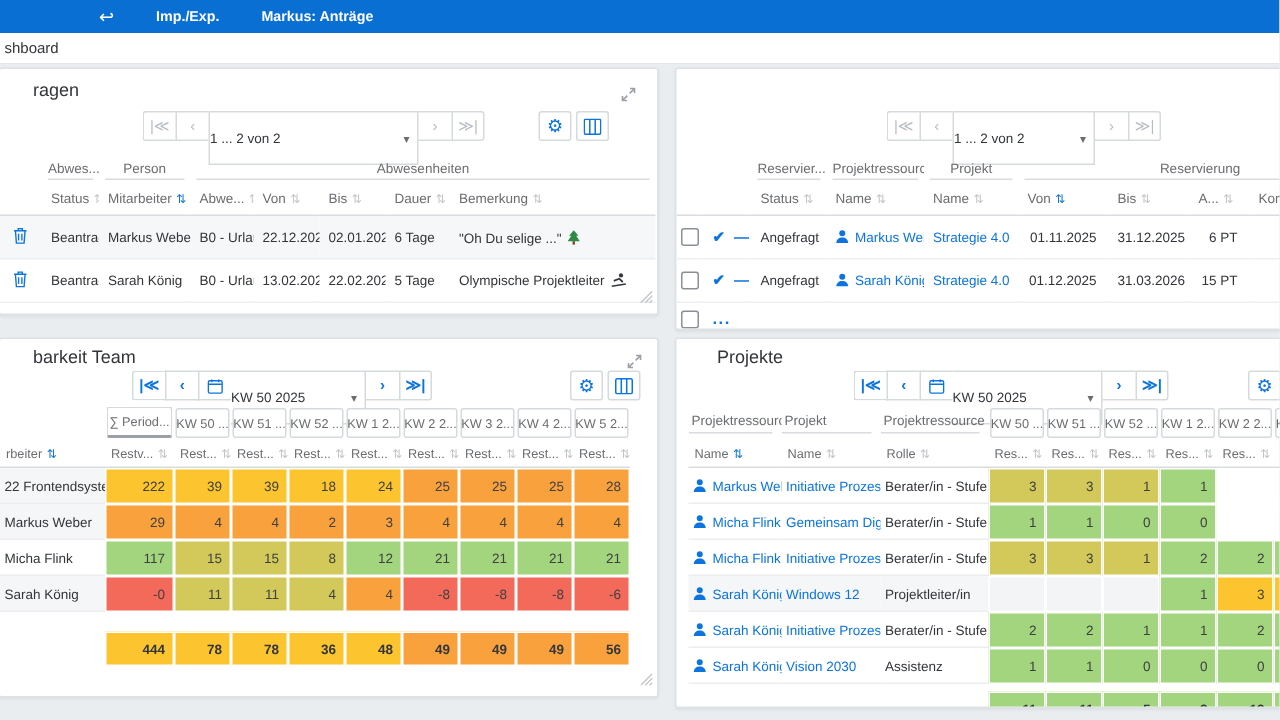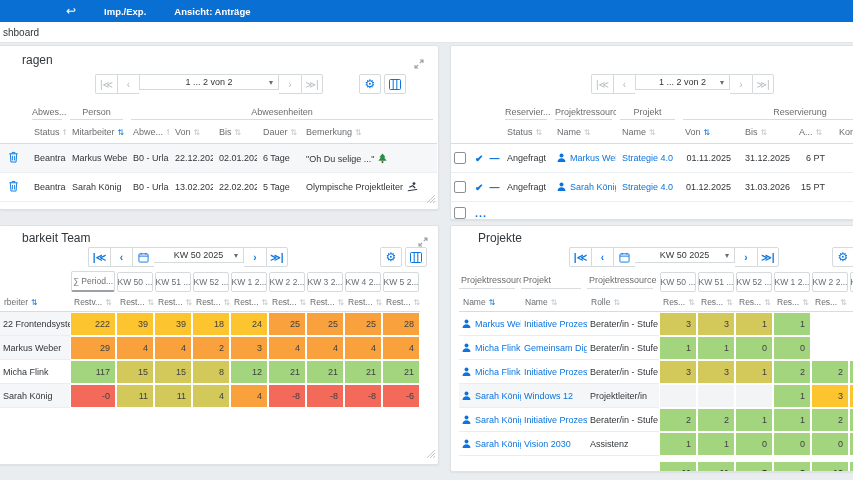--- a/index.html
+++ b/index.html
@@ -22,22 +22,22 @@
   .expand{position:absolute;top:9px;}
   .grip{position:absolute;right:3px;bottom:2px;}
   
   .pager{position:absolute;display:flex;height:22px;}
   .pbtn{width:22px;height:20px;border:1px solid #d5dadd;border-right:none;background:#fff;
         display:flex;align-items:center;justify-content:center;font-size:10px;color:#b6bcc2;
         box-sizing:border-box;}
   .pbtn.first{border-radius:2px 0 0 2px;}
   .pbtn.last{border-right:1px solid #d5dadd;border-radius:0 2px 2px 0;}
   .pbtn.blue{color:#0b74de;font-weight:bold;}
-  .psel{height:16px;border:1px solid #d5dadd;background:#fff;display:flex;align-items:center;
-        justify-content:center;font-size:9px;color:#32363a;box-sizing:border-box;position:relative;}
+  .psel{height:36px;border:1px solid #d5dadd;background:#fff;display:flex;align-items:center;
+        font-size:9px;color:#32363a;box-sizing:border-box;position:relative;}
   .psel .caret{position:absolute;right:5px;color:#6a6d70;font-size:8px;}
   .iconbtns{position:absolute;display:flex;}
   .ibtn{width:22px;height:20px;border:1px solid #d5dadd;background:#fff;display:flex;
         align-items:center;justify-content:center;box-sizing:border-box;margin-left:3px;border-radius:2px;}
   .gearglyph{color:#0b74de;font-size:12px;line-height:1;}
   
   table{border-collapse:separate;border-spacing:0;table-layout:fixed;font-size:9px;color:#32363a;}
   th{font-weight:normal;color:#6a6d70;text-align:left;white-space:nowrap;overflow:hidden;}
   td{white-space:nowrap;overflow:hidden;}
   .grouprow th{height:18px;vertical-align:bottom;}
@@ -71,21 +71,21 @@
   .heat .foot td{font-weight:bold;color:#33363a;}
   .spacer td{height:11px;border:none;background:transparent;}
   .spacer2 td{height:3px;border:none;background:transparent;}
 </style>
 </head>
 <body>
 
 <div class="topbar">
   <span class="back">↩</span>
   <span class="tb-item">Imp./Exp.</span>
-  <span class="tb-item">Ansicht: Anträge</span>
+  <span class="tb-item">Markus: Anträge</span>
 </div>
 <div class="crumbbar">
   <span>shboard</span>
 </div>
 
 <div class="panel" id="panel-absences">
   <div class="ptitle" style="left:3px;">ragen</div>
   <span class="expand" style="right:14px;">
     <svg width="10" height="10" viewBox="0 0 10 10">
         <path d="M6 1h3v3M4 9H1V6M9 1L5.8 4.2M1 9l3.2-3.2" fill="none" stroke="#9aa0a6" stroke-width="1.1"></path>
@@ -415,20 +415,32 @@
           <td class="hc" style="background: rgb(210, 201, 90);">4</td>
           <td class="hc" style="background: rgb(249, 161, 60);">4</td>
           <td class="hc" style="background: rgb(243, 105, 90);">-8</td>
           <td class="hc" style="background: rgb(243, 105, 90);">-8</td>
           <td class="hc" style="background: rgb(243, 105, 90);">-8</td>
           <td class="hc" style="background: rgb(243, 105, 90);">-6</td>
         </tr>
         <tr class="spacer">
           <td colspan="10"></td>
         </tr>
+        <tr class="foot">
+          <td></td>
+          <td class="hc" style="background: rgb(252, 196, 46);">444</td>
+          <td class="hc" style="background: rgb(252, 196, 46);">78</td>
+          <td class="hc" style="background: rgb(252, 196, 46);">78</td>
+          <td class="hc" style="background: rgb(252, 196, 46);">36</td>
+          <td class="hc" style="background: rgb(252, 196, 46);">48</td>
+          <td class="hc" style="background: rgb(249, 161, 60);">49</td>
+          <td class="hc" style="background: rgb(249, 161, 60);">49</td>
+          <td class="hc" style="background: rgb(249, 161, 60);">49</td>
+          <td class="hc" style="background: rgb(249, 161, 60);">56</td>
+        </tr>
       </tbody>
   </table>
   <span class="grip">
     <svg width="8" height="8" viewBox="0 0 8 8">
         <path d="M8 0L0 8M8 3L3 8M8 6L6 8" stroke="#c2c7cc" fill="none"></path>
       </svg>
   </span>
 </div>
 
 <div class="panel" id="panel-projects">

